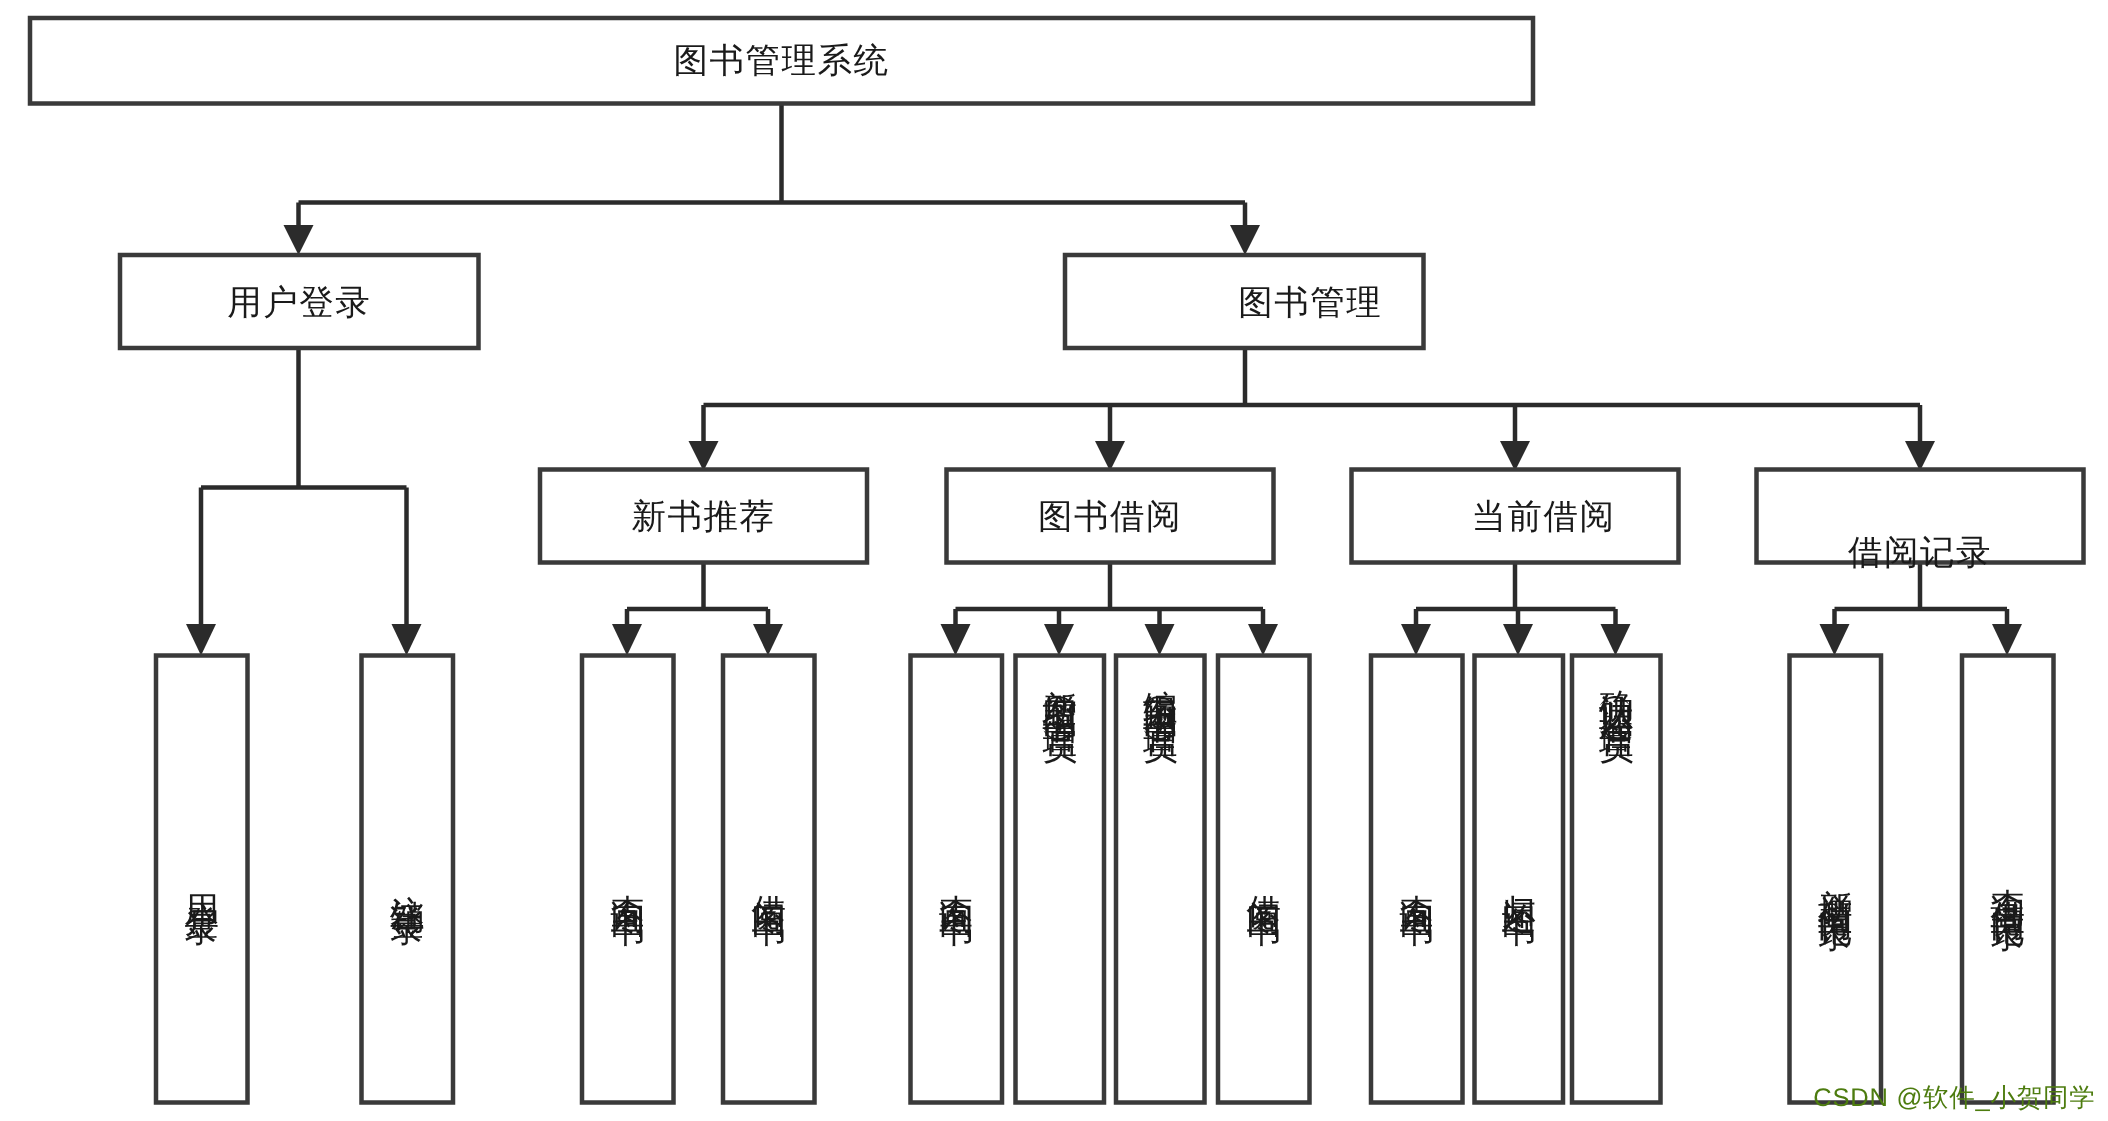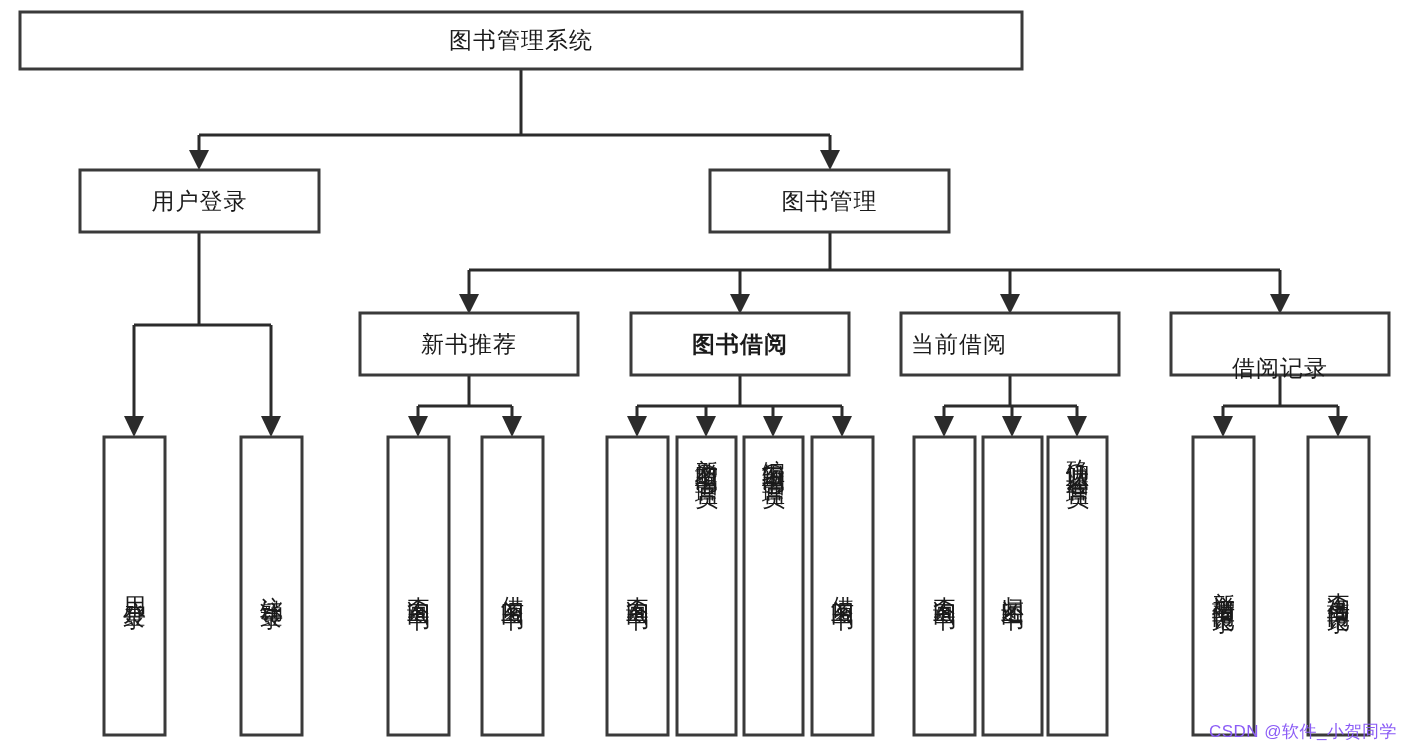--- a/index.html
+++ b/index.html
@@ -32,21 +32,21 @@
   .arrow-head {
     fill: #2b2b2b;
     stroke: none;
   }
   .watermark {
     position: absolute;
     right: 8px;
     bottom: 4px;
     font-family: "Liberation Sans", "DejaVu Sans", sans-serif;
     font-size: 17px;
-    color: #8b5cf6;
+    color: #4d7c0f;
     white-space: nowrap;
     letter-spacing: 0.5px;
     pointer-events: none;
   }
   .vtext-wrap {
     position: absolute;
     display: flex;
     align-items: center;
     justify-content: center;
     pointer-events: none;
@@ -180,31 +180,31 @@
   <rect class="node-rect" x="1308" y="437" width="61" height="298"></rect>
 </svg>
 
 <div class="htext-wrap" style="left:20px; top:12px; width:1002px; height:57px;">
   <span class="htext">图书管理系统</span>
 </div>
 
 <div class="htext-wrap" style="left:80px; top:170px; width:239px; height:62px;">
   <span class="htext">用户登录</span>
 </div>
-<div class="htext-wrap" style="left:710px; top:170px; width:239px; height:62px;">
+<div class="htext-wrap" style="left:710px; top:170px; width:239px; height:62px;padding-left:44px;">
   <span class="htext">图书管理</span>
 </div>
 
 <div class="htext-wrap" style="left:360px; top:313px; width:218px; height:62px;">
   <span class="htext">新书推荐</span>
 </div>
-<div class="htext-wrap" style="left:631px; top:313px; width:218px; height:62px;font-weight:bold;">
+<div class="htext-wrap" style="left:631px; top:313px; width:218px; height:62px;">
   <span class="htext">图书借阅</span>
 </div>
-<div class="htext-wrap" style="left:850px; top:313px; width:218px; height:62px;">
+<div class="htext-wrap" style="left:920px; top:313px; width:218px; height:62px;">
   <span class="htext">当前借阅</span>
 </div>
 <div class="htext-wrap" style="left:1171px; top:313px; width:218px; height:62px;margin-top:24px;">
   <span class="htext">借阅记录</span>
 </div>
 
 <div class="vtext-wrap" style="left:104px; top:437px; width:61px; height:298px;">
   <span class="vtext">用户登录</span>
 </div>
 <div class="vtext-wrap" style="left:241px; top:437px; width:61px; height:298px;">

